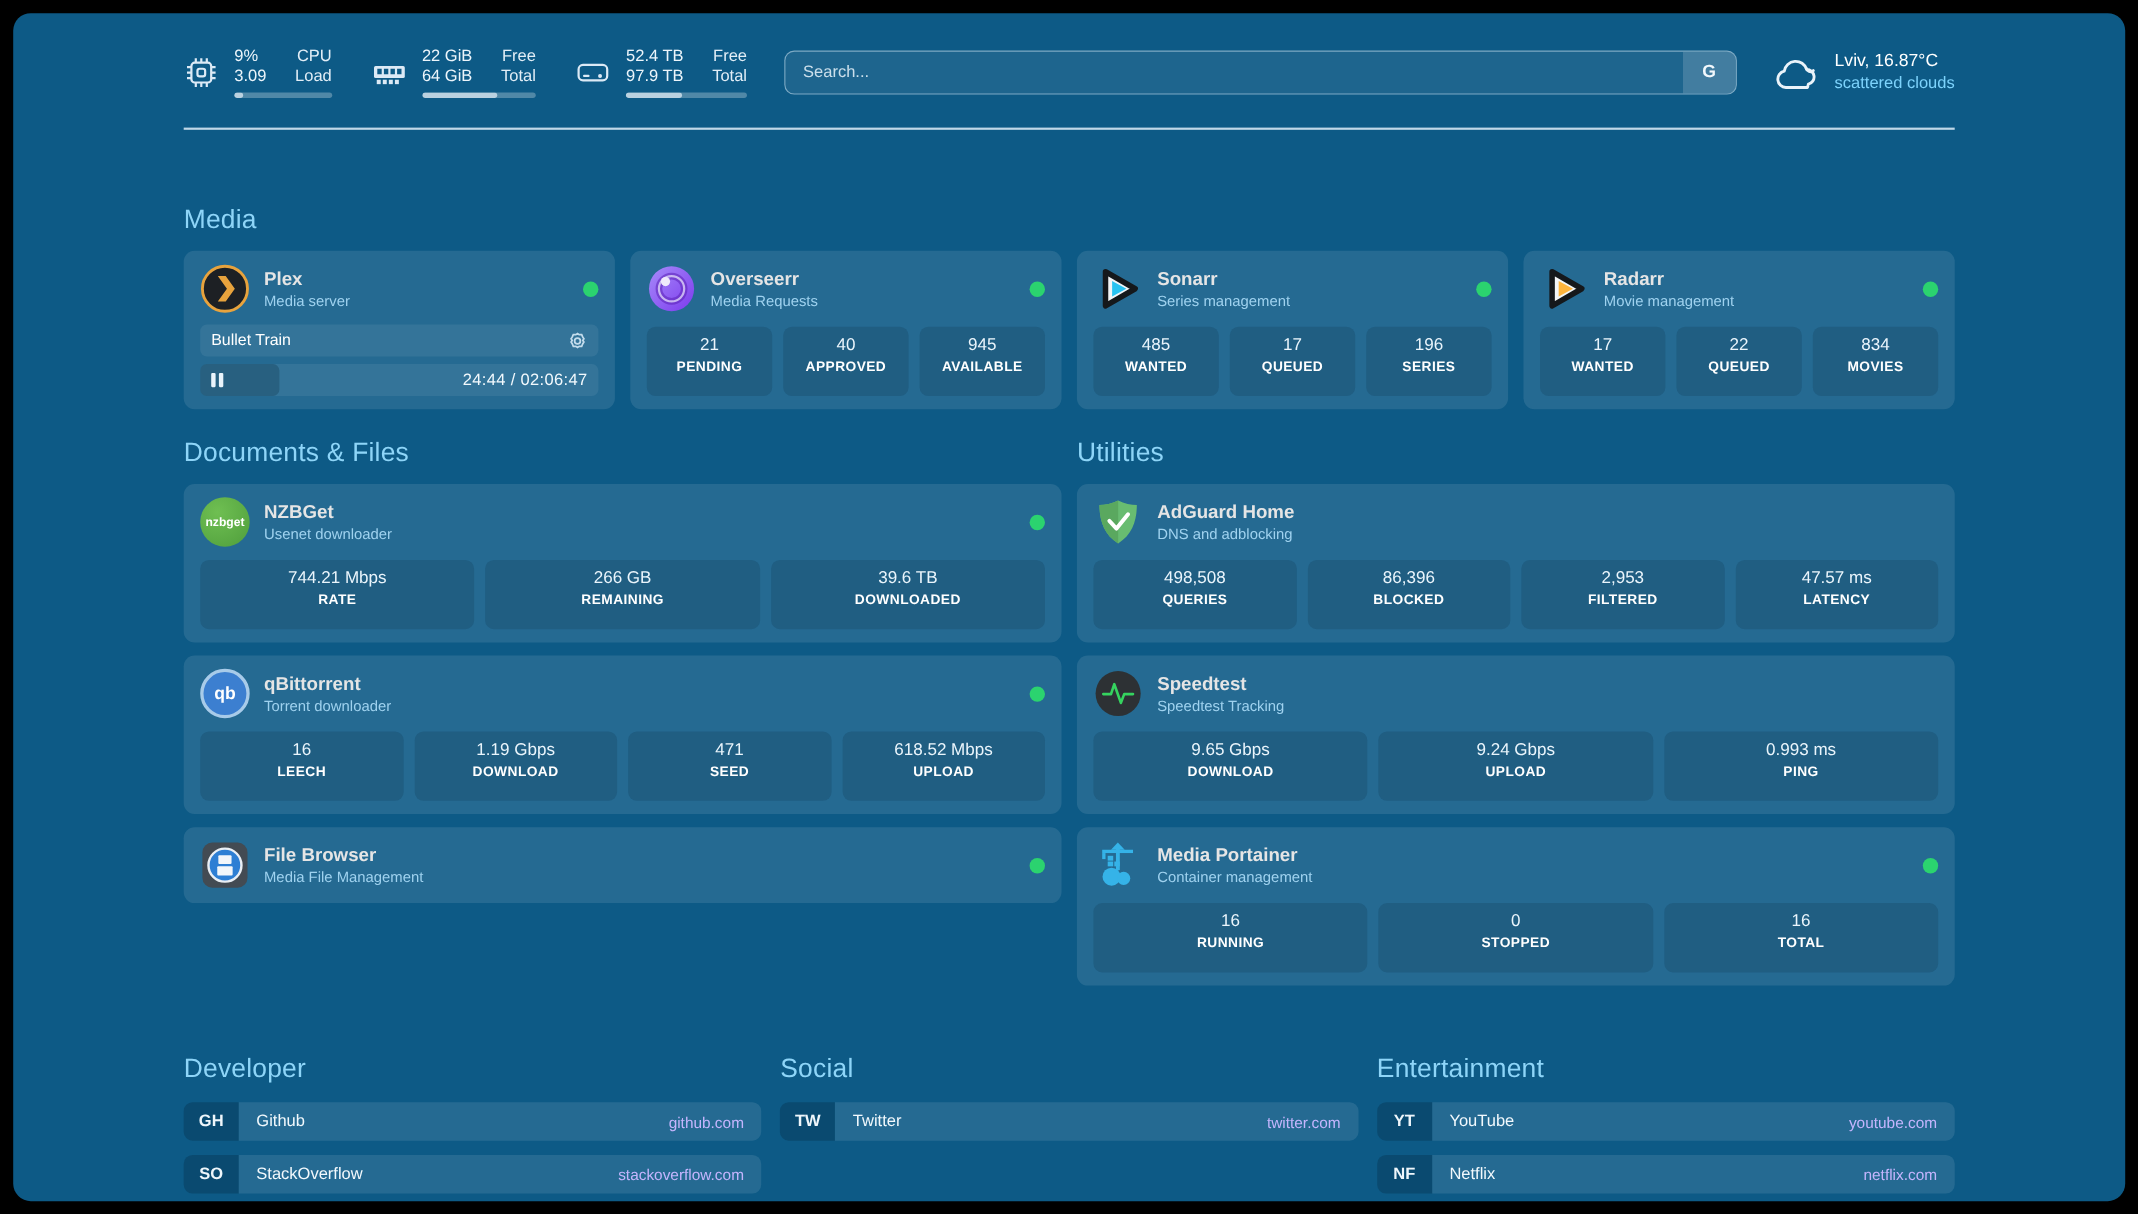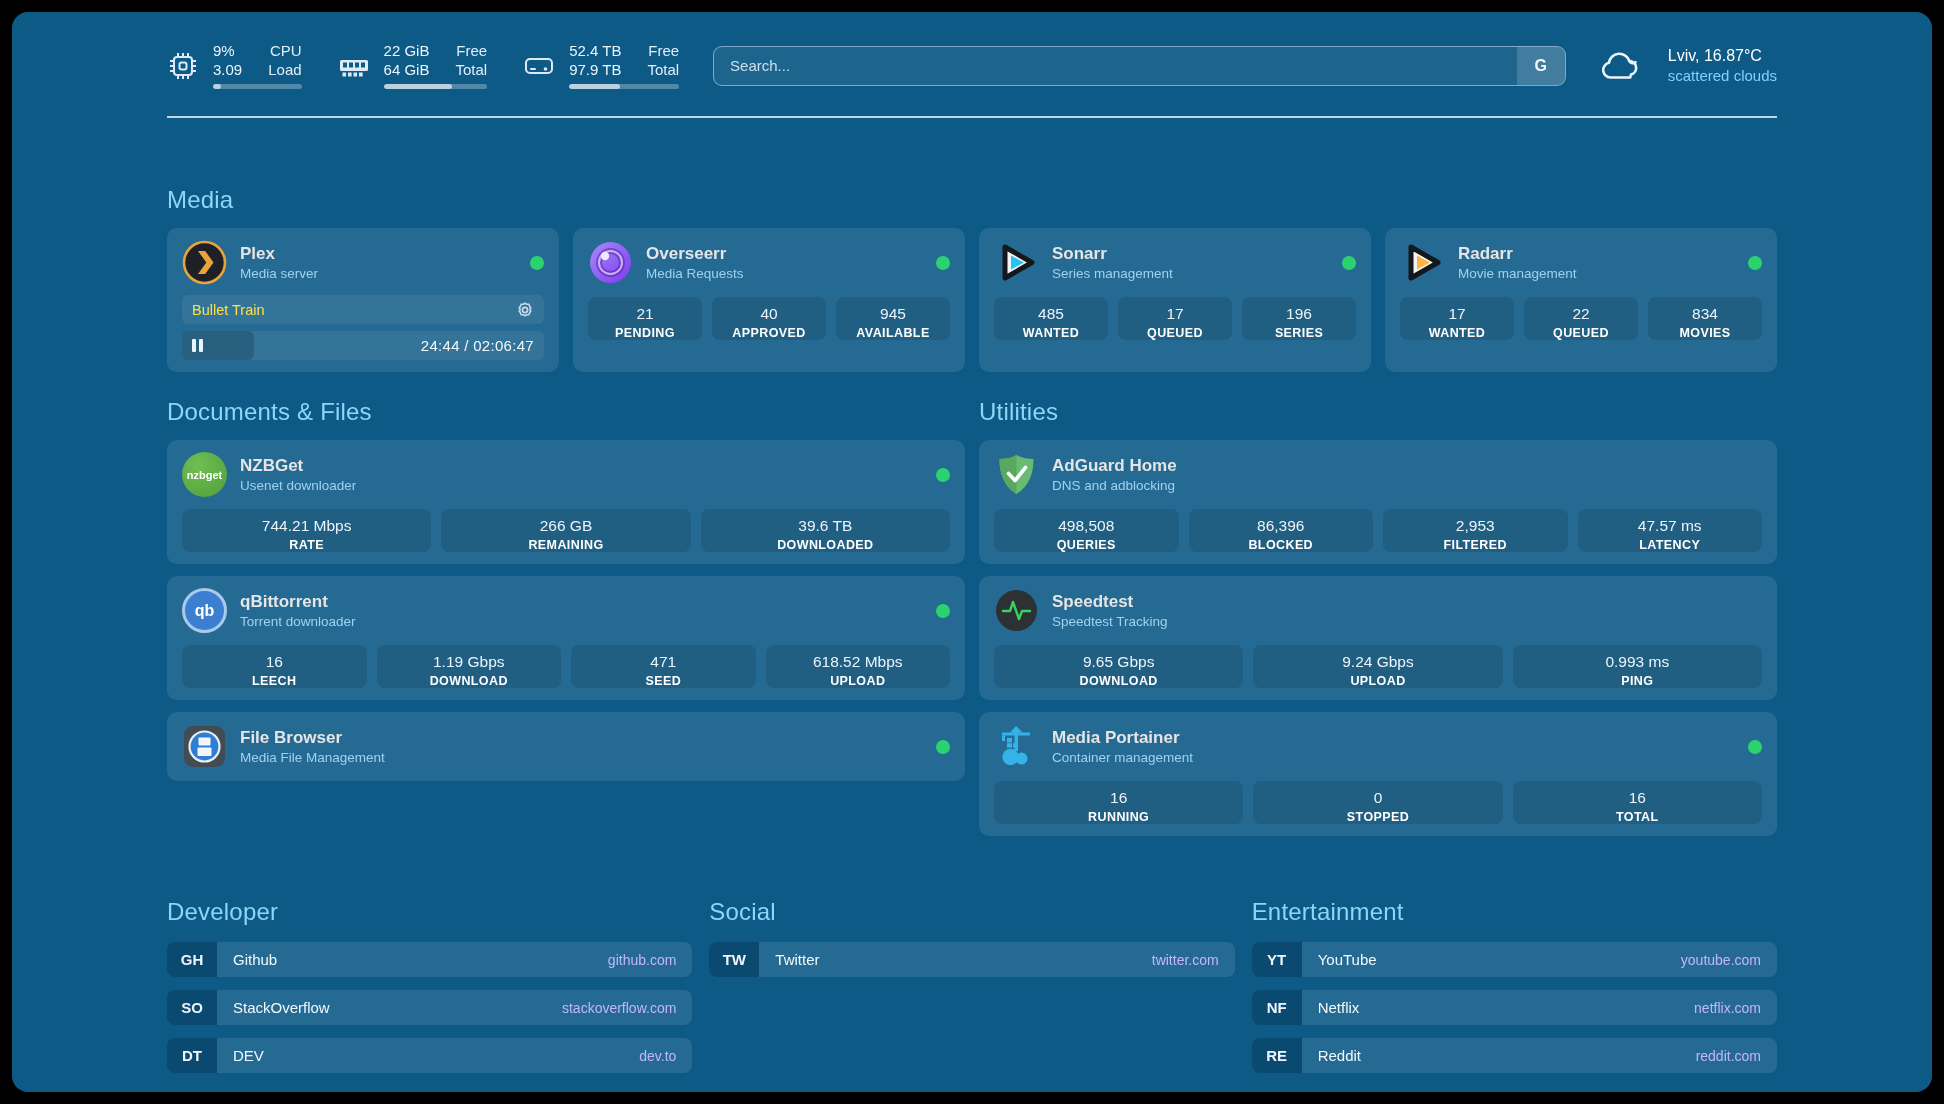--- a/index.html
+++ b/index.html
@@ -42,21 +42,21 @@
     flex:1; background:transparent; border:none; outline:none;
     color:#eef6fb; padding:0 16px; font-size:15px;
     font-family:"Liberation Sans", sans-serif;
   }
   .search input::placeholder { color:rgba(234,245,252,0.85); }
   .gbtn {
     width:48px; display:flex; align-items:center; justify-content:center;
     background:rgba(255,255,255,0.16);
     font-weight:bold; font-size:16px; color:#f2f8fc; cursor:pointer;
   }
-  .weather { display:flex; gap:26px; align-items:center; color:#fff; white-space:nowrap; }
+  .weather { display:flex; gap:13px; align-items:flex-end; color:#fff; white-space:nowrap; }
   .weather .wicon { width:42px; height:34px; }
   .weather-loc { font-size:16px; line-height:20px; }
   .weather-cond { font-size:15px; color:#7dd3fc; line-height:19px; }
 
   .divider { border:none; height:2px; background:rgba(224,239,249,0.85); margin:27px 0 0; }
 
   
   .section-title { color:#8ed5f8; font-size:24px; font-weight:500; letter-spacing:0.2px; }
   .media-section .section-title { margin:68px 0 14px; }
 
@@ -72,31 +72,31 @@
   .logo { width:45px; height:45px; flex:0 0 45px; display:flex; align-items:center; justify-content:center; }
   .logo svg { width:45px; height:45px; }
   .app-meta { min-width:0; }
   .app-name { font-size:17px; color:#e5e5e5; font-weight:600; line-height:22px; white-space:nowrap; }
   .app-sub { font-size:13.5px; color:#9fd2ef; line-height:17px; white-space:nowrap; }
   .dot { width:14px; height:14px; border-radius:50%; background:#2bd36f; margin-left:auto; flex:0 0 14px; }
 
   .stats-row { display:flex; gap:10px; margin-top:12px; }
   .stat-block {
     flex:1; background:rgba(5,32,50,0.16); border-radius:8px;
-    text-align:center; padding:7px 4px 0; overflow:hidden;
+    text-align:center; padding:7px 4px 20px; overflow:hidden;
   }
   .stat-value { font-size:15.5px; color:#eaf5fc; line-height:20px; white-space:nowrap; }
   .stat-label { font-size:12.5px; font-weight:700; color:#fff; letter-spacing:0.4px; margin-top:2px; white-space:nowrap; }
 
   
   .media-row {
     margin-top:10px; height:29px;
     background:rgba(255,255,255,0.07); border-radius:6px;
     display:flex; align-items:center; padding:0 10px;
-    color:#fde047; font-size:14.5px;
+    color:#ffffff; font-size:14.5px;
   }
   .media-row .gear { margin-left:auto; width:18px; height:18px; cursor:pointer; }
   .player-row {
     margin-top:7px; height:29px;
     background:rgba(255,255,255,0.07); border-radius:6px;
     position:relative; display:flex; align-items:center; padding:0 10px;
   }
   .player-progress { position:absolute; left:0; top:0; bottom:0; background:rgba(5,32,50,0.24); border-radius:6px; }
   .pause { display:flex; gap:3.5px; position:relative; cursor:pointer; }
   .pause span { width:3.5px; height:13px; background:#eaf4fb; border-radius:1px; display:block; }

